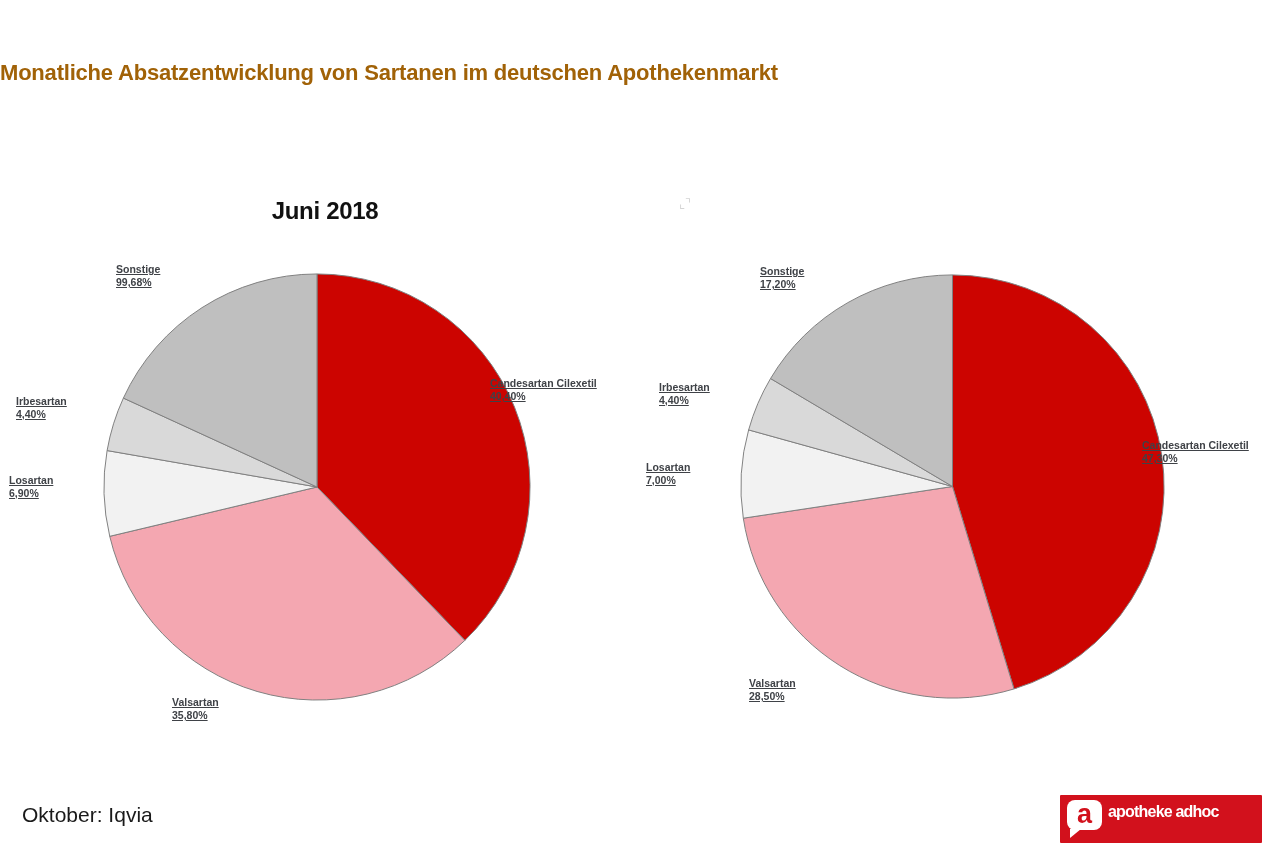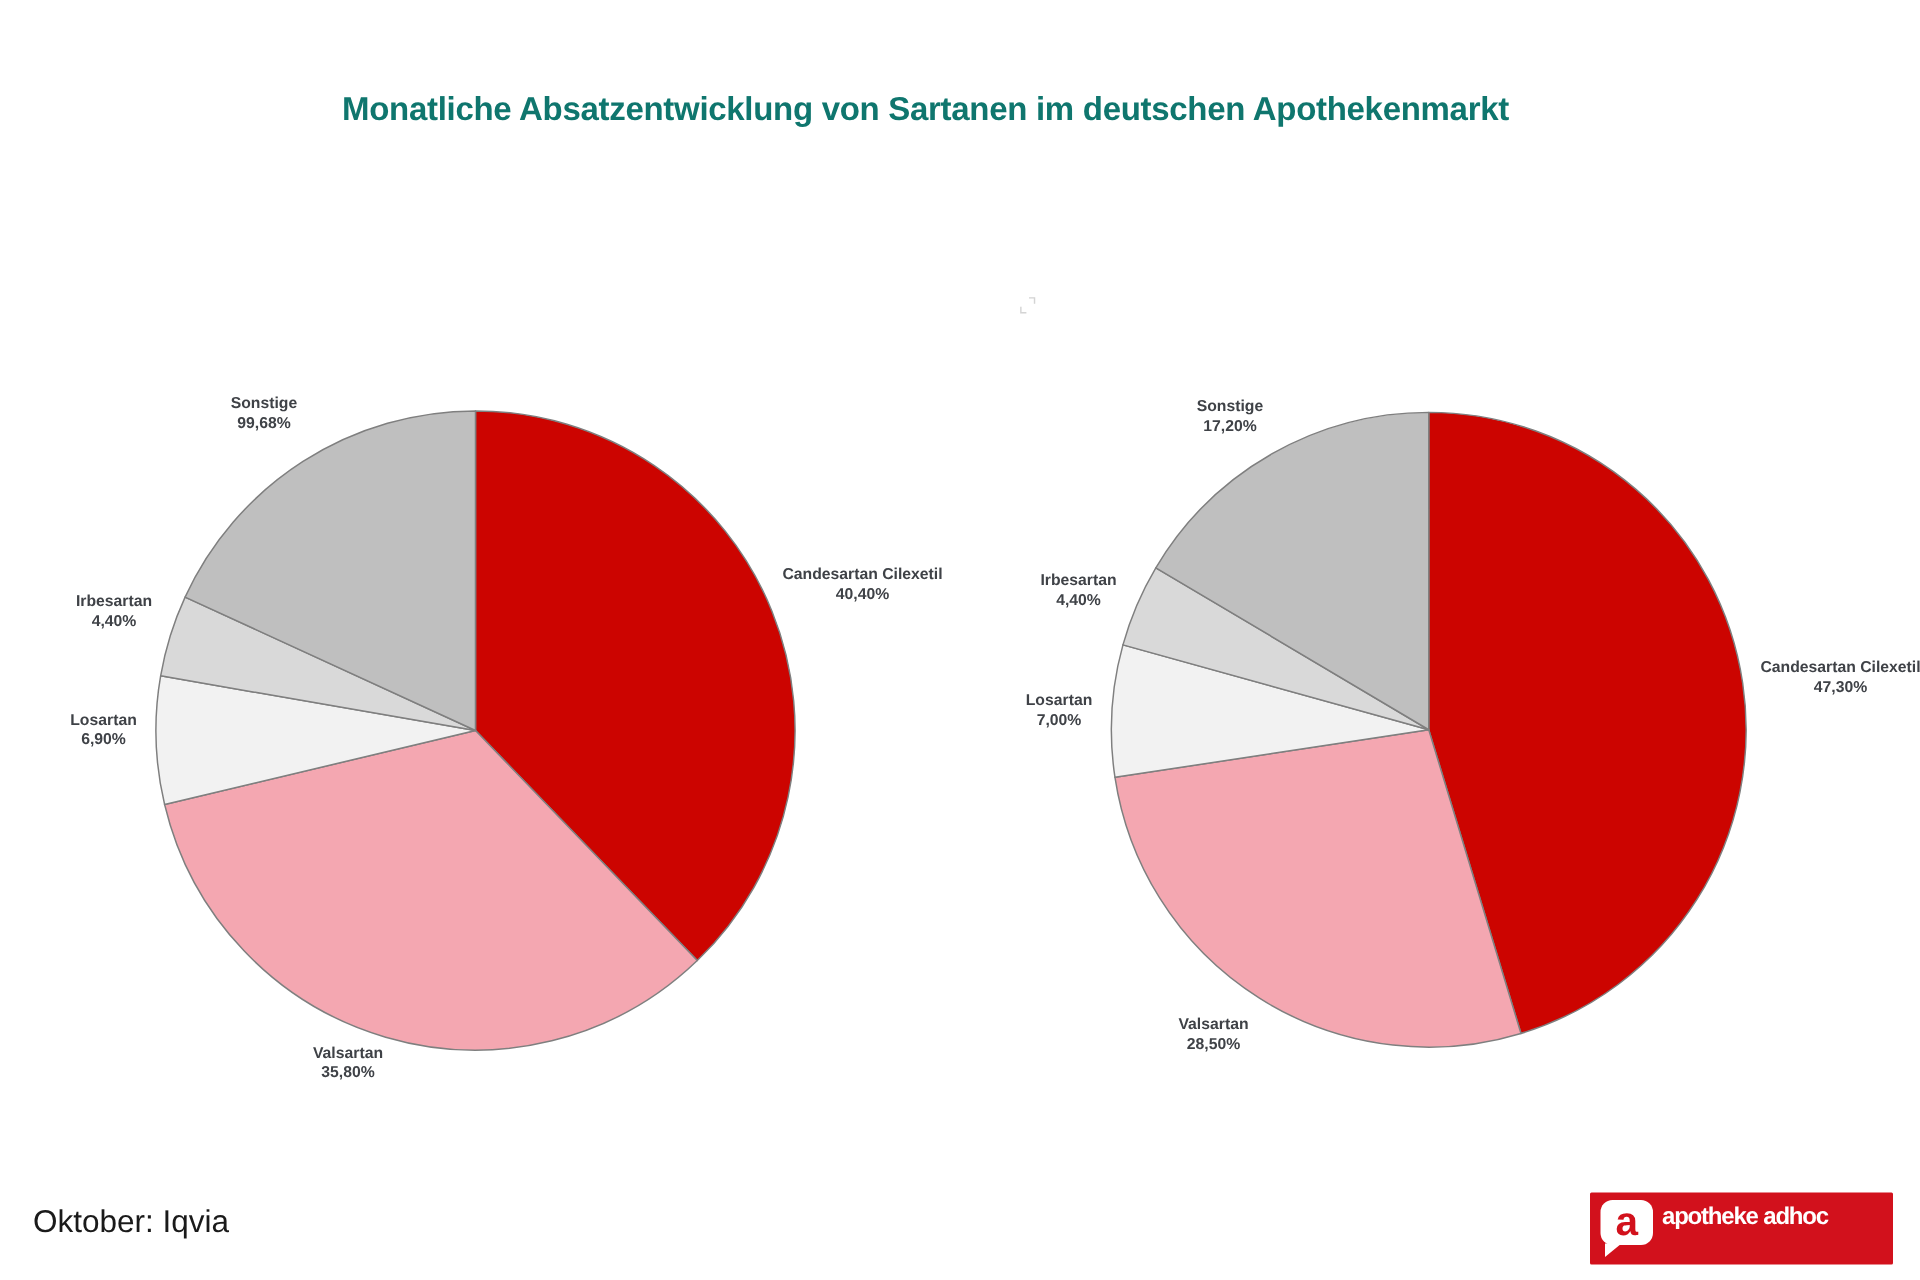--- a/index.html
+++ b/index.html
@@ -1,35 +1,35 @@
 <!DOCTYPE html>
 <html><head>
 <meta charset="utf-8">
 <style>
   html,body{margin:0;padding:0;background:#ffffff;}
   #canvas{
     position:relative;width:1280px;height:853px;background:#ffffff;overflow:hidden;
     font-family:"Liberation Sans", sans-serif;color:#1a1a1a;
   }
   .main-title{
-    position:absolute;left:0;top:60px;width:1234px;text-align:center;
-    font-size:22px;font-weight:bold;line-height:26px;color:#0f766e;letter-spacing:-0.2px;
+    position:absolute;left:0;top:60px;width:1234px;text-align:left;
+    font-size:22px;font-weight:bold;line-height:26px;color:#a16207;letter-spacing:-0.2px;
   }
   .chart-title{
     position:absolute;width:300px;text-align:center;
     font-size:24px;font-weight:bold;color:#111111;letter-spacing:-0.3px;
   }
   #title-juni{left:175px;top:197px;}
   #title-okt{left:809px;top:205px;}
   .pie-svg{position:absolute;}
   #pie-juni{left:99px;top:269px;}
   #pie-okt{left:736px;top:270px;}
   .slice-label{
-    position:absolute;width:120px;text-align:center;
-    font-size:10.5px;font-weight:bold;line-height:13px;color:#3f4247;
+    position:absolute;width:120px;
+    font-size:10.5px;font-weight:bold;line-height:13px;color:#3f4247;text-decoration:underline;
   }
   .slice-label.wide{width:170px;}
   
   .lbl-j-sonstige{left:116px;top:263px;}
   .lbl-j-irbesartan{left:16px;top:395px;}
   .lbl-j-losartan{left:9px;top:474px;}
   .lbl-j-valsartan{left:172px;top:696px;}
   .lbl-j-candesartan{left:490px;top:377px;}
   
   .lbl-o-sonstige{left:760px;top:265px;}
@@ -67,20 +67,21 @@
 <body>
 
 <div id="canvas">
 
   <div class="main-title">
     <div>Monatliche Absatzentwicklung von Sartanen im deutschen Apothekenmarkt</div>
   </div>
 
   <div class="cursor-artifact">⌞⌝</div>
 
+  <div id="title-juni" class="chart-title">Juni 2018</div>
 
   <svg id="pie-juni" class="pie-svg" width="436" height="436" viewBox="0 0 440 440">
       <path d="M 220 220 L 220.00 5.00 A 215 215 0 0 1 369.21 374.79 Z" fill="#cc0400" stroke="#7f7f7f" stroke-width="1" stroke-linejoin="round"></path>
       <path d="M 220 220 L 369.21 374.79 A 215 215 0 0 1 10.84 269.78 Z" fill="#f4a7b1" stroke="#7f7f7f" stroke-width="1" stroke-linejoin="round"></path>
       <path d="M 220 220 L 10.84 269.78 A 215 215 0 0 1 8.17 183.22 Z" fill="#f2f2f2" stroke="#7f7f7f" stroke-width="1" stroke-linejoin="round"></path>
       <path d="M 220 220 L 8.17 183.22 A 215 215 0 0 1 24.62 130.27 Z" fill="#d9d9d9" stroke="#7f7f7f" stroke-width="1" stroke-linejoin="round"></path>
       <path d="M 220 220 L 24.62 130.27 A 215 215 0 0 1 220.00 5.00 Z" fill="#bfbfbf" stroke="#7f7f7f" stroke-width="1" stroke-linejoin="round"></path>
     </svg>
   <svg id="pie-okt" class="pie-svg" width="433" height="433" viewBox="0 0 440 440">
       <path d="M 220 220 L 220.00 5.00 A 215 215 0 0 1 282.49 425.72 Z" fill="#cc0400" stroke="#7f7f7f" stroke-width="1" stroke-linejoin="round"></path>

